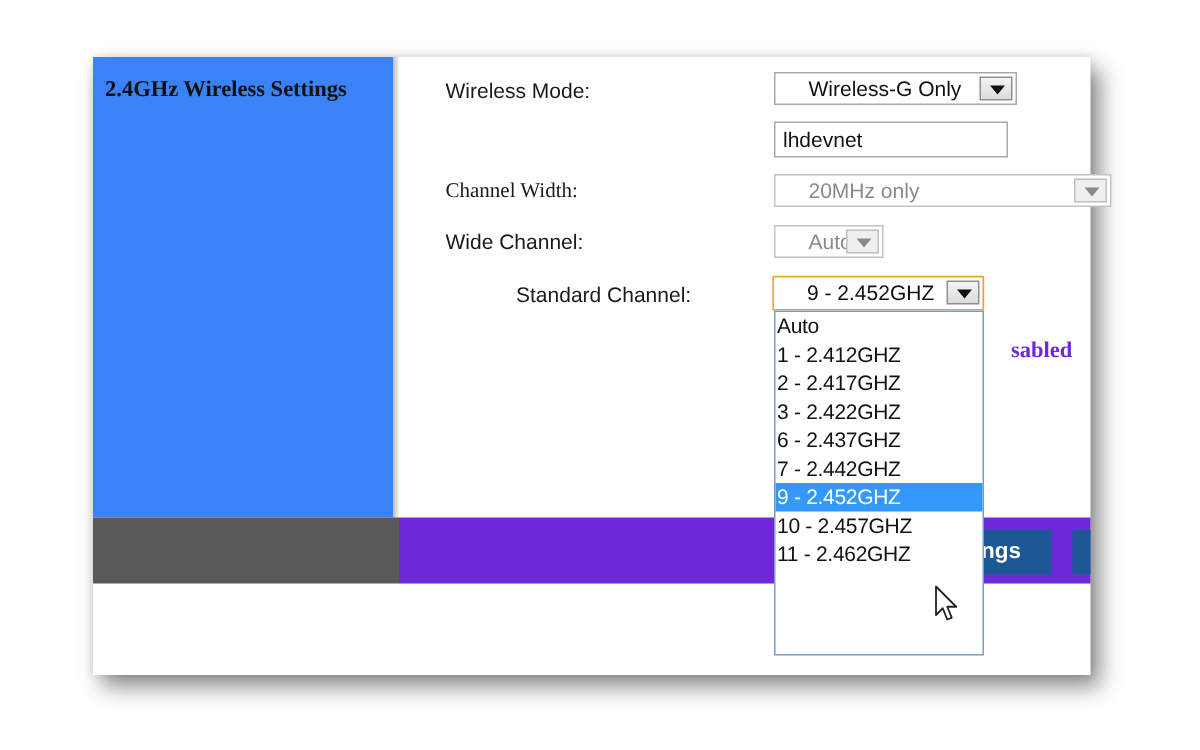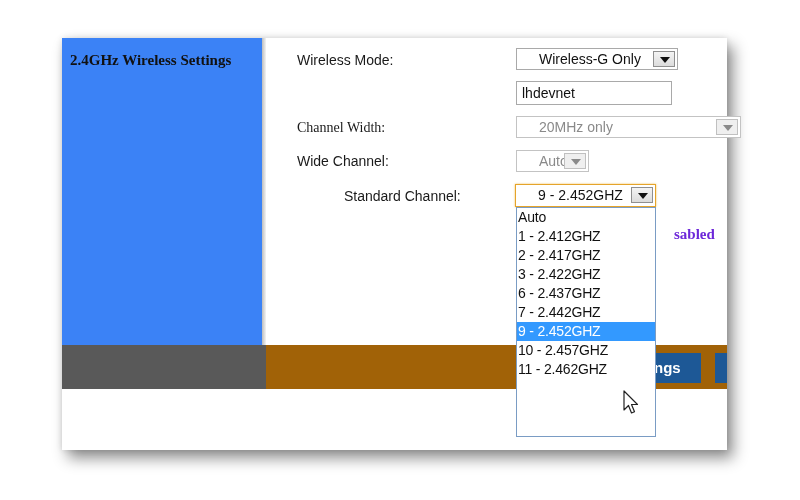--- a/index.html
+++ b/index.html
@@ -48,21 +48,21 @@
     }
     .select.disabled .btn::after { border-top-color: #8a8a8a; }
     .textinput {
       position: absolute; height: 24px; box-sizing: border-box; border: 1px solid #a9a9a9;
       background: #fff; font-size: 14px; color: #111; line-height: 22px; padding-left: 5px;
     }
     .bar-dark {
       position: absolute; left: 0; top: 307px; width: 204px; height: 44px; background: #595959;
     }
     .bar-blue {
-      position: absolute; left: 204px; top: 307px; width: 461px; height: 44px; background: #a16207;
+      position: absolute; left: 204px; top: 307px; width: 461px; height: 44px; background: #6d28d9;
     }
     .bar-btn {
       position: absolute; top: 8px; height: 30px; background: #1d5896; color: #fff;
       font-weight: bold; font-size: 15px; line-height: 30px; box-sizing: border-box; padding-left: 10px;
       white-space: nowrap; overflow: hidden;
     }
     .ssid-right {
       position: absolute; left: 592px; top: 188px; font-family: "Liberation Serif", serif;
       font-weight: bold; font-size: 15px; color: #6d28d9; white-space: nowrap; margin-left: 20px;
     }

